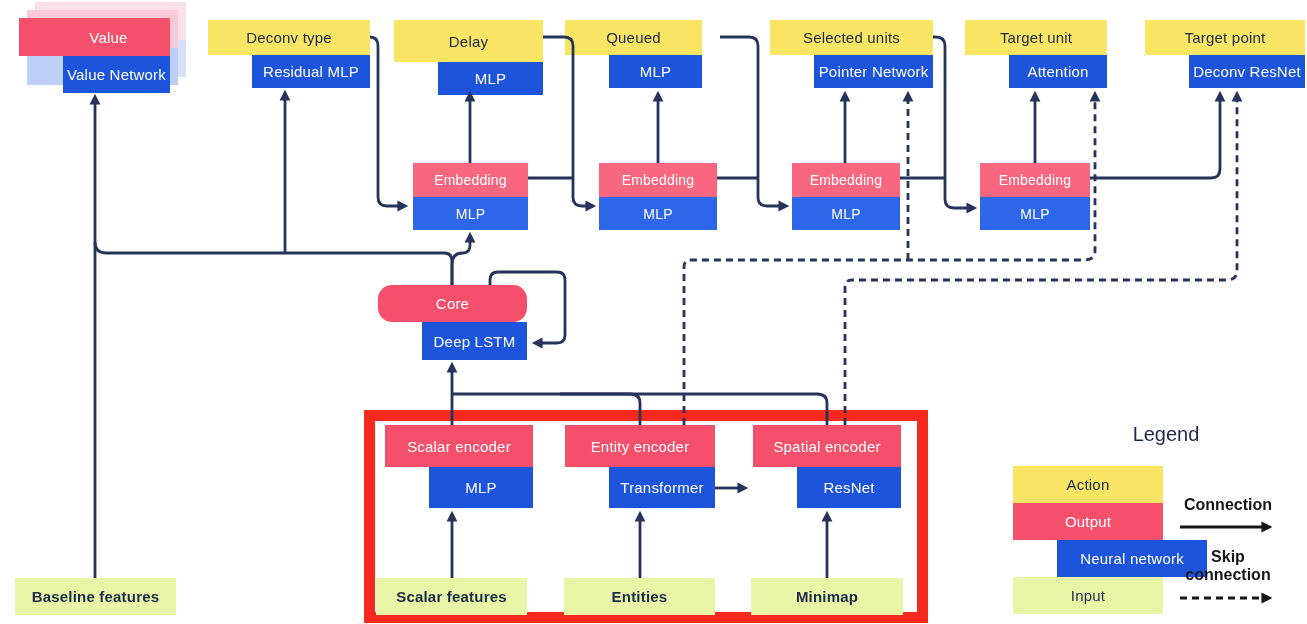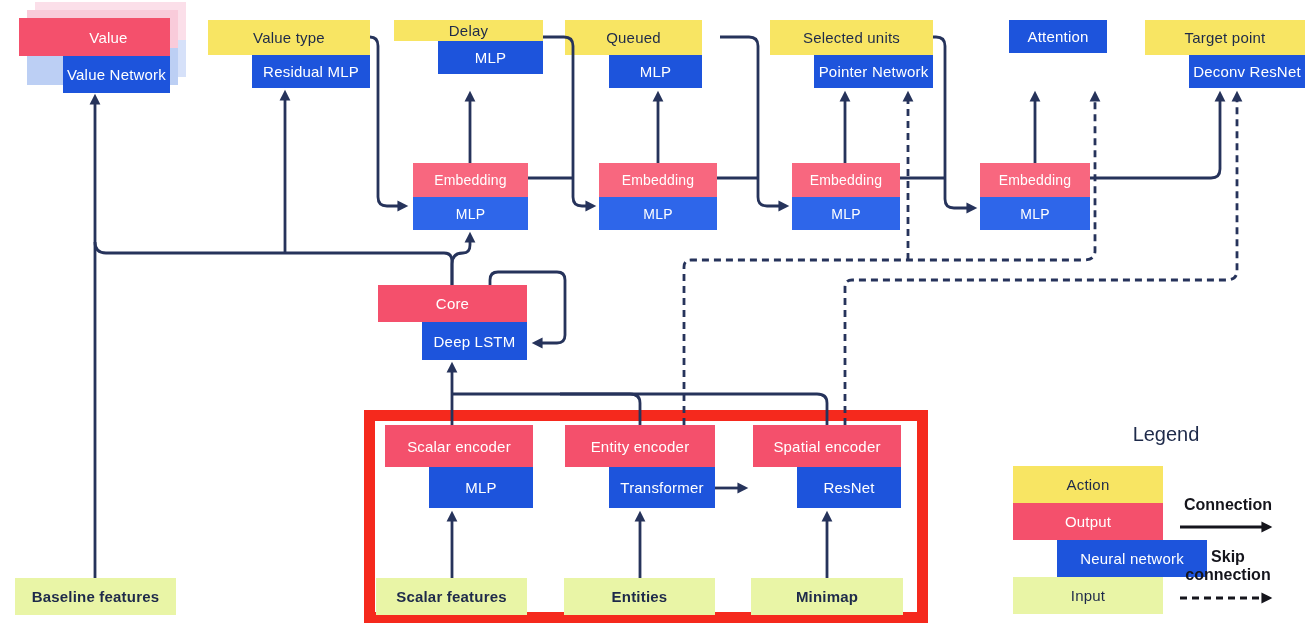--- a/index.html
+++ b/index.html
@@ -49,36 +49,37 @@
     <div class="s-top" style="height:38px;background:var(--shadow-pink1);"></div>
     <div class="s-bot" style="height:37px;background:var(--shadow-blue1);"></div>
   </div>
 
   <div class="node" style="left:19px;top:18px;width:151px;">
     <div class="row output" style="height:38px;padding-left:28px;">Value</div>
     <div class="row network" style="height:37px;">Value Network</div>
   </div>
 
   <div class="node" style="left:208px;top:20px;width:162px;">
-    <div class="row action" style="height:35px;">Value type</div>
+    <div class="row action" style="height:35px;">Deconv type</div>
     <div class="row network" style="height:33px;">Residual MLP</div>
   </div>
   <div class="node" style="left:394px;top:20px;width:149px;">
-    <div class="row action" style="height:21px;">Delay</div>
+    <div class="row action" style="height:42px;">Delay</div>
     <div class="row network" style="height:33px;">MLP</div>
   </div>
   <div class="node" style="left:565px;top:20px;width:137px;">
     <div class="row action" style="height:35px;">Queued</div>
     <div class="row network" style="height:33px;">MLP</div>
   </div>
   <div class="node" style="left:770px;top:20px;width:163px;">
     <div class="row action" style="height:35px;">Selected units</div>
     <div class="row network" style="height:33px;">Pointer Network</div>
   </div>
   <div class="node" style="left:965px;top:20px;width:142px;">
+    <div class="row action" style="height:35px;">Target unit</div>
     <div class="row network" style="height:33px;">Attention</div>
   </div>
   <div class="node" style="left:1145px;top:20px;width:160px;">
     <div class="row action" style="height:35px;">Target point</div>
     <div class="row network" style="height:33px;">Deconv ResNet</div>
   </div>
 
   <div class="node emb" style="left:413px;top:163px;width:115px;">
     <div class="row output-light" style="height:34px;">Embedding</div>
     <div class="row network-light" style="height:33px;">MLP</div>
@@ -90,21 +91,21 @@
   <div class="node emb" style="left:792px;top:163px;width:108px;">
     <div class="row output-light" style="height:34px;">Embedding</div>
     <div class="row network-light" style="height:33px;">MLP</div>
   </div>
   <div class="node emb" style="left:980px;top:163px;width:110px;">
     <div class="row output-light" style="height:34px;">Embedding</div>
     <div class="row network-light" style="height:33px;">MLP</div>
   </div>
 
   <div class="node" style="left:378px;top:285px;width:149px;">
-    <div class="row output" style="height:37px;">Core</div>
+    <div class="row output" style="height:37px;border-radius:14px;">Core</div>
     <div class="row network" style="height:38px;">Deep LSTM</div>
   </div>
 
   <div class="node" style="left:385px;top:425px;width:148px;">
     <div class="row output" style="height:42px;">Scalar encoder</div>
     <div class="row network" style="height:41px;">MLP</div>
   </div>
   <div class="node" style="left:565px;top:425px;width:150px;">
     <div class="row output" style="height:42px;">Entity encoder</div>
     <div class="row network" style="height:41px;">Transformer</div>

